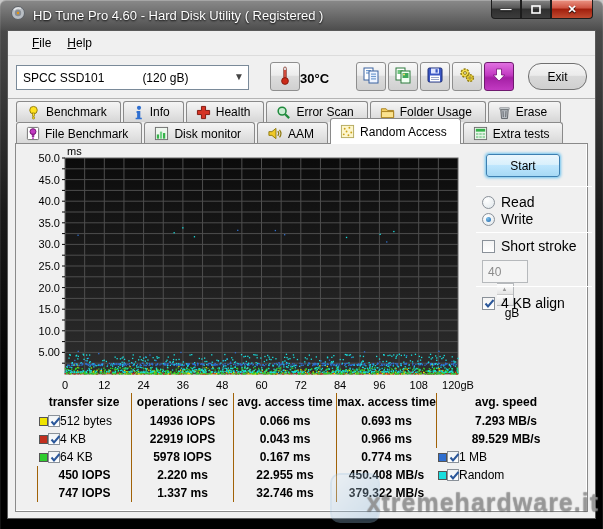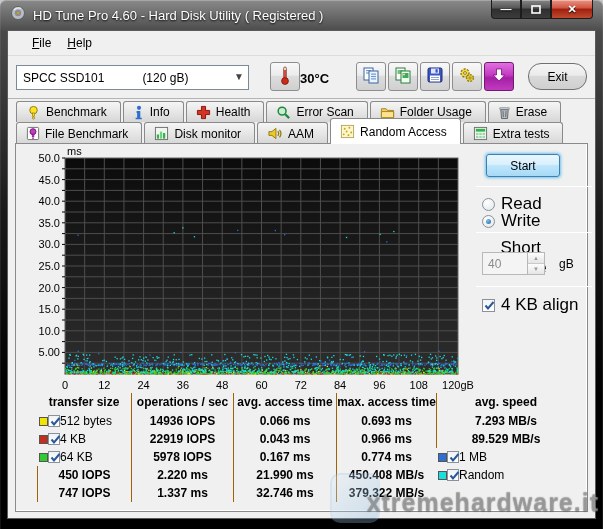--- a/index.html
+++ b/index.html
@@ -42,26 +42,26 @@
   .tab-ic svg { display:block; }
   
   .content { position:absolute; left:7px; right:7px; top:112px; bottom:6px; background:#f0f0f0; border:1px solid #8a8a8a; box-shadow:inset 0 -1px 0 #fff, inset -1px 0 0 #fff; }
   #chart-svg { position:absolute; left:4px; top:2px; }
   #chart-svg text { font-family:"Liberation Sans", sans-serif; font-size:11px; fill:#000; }
   
   .rc-sep { position:absolute; left:460px; width:116px; height:1px; background:#dadada; border-bottom:1px solid #fff; }
   .start-btn { position:absolute; left:470px; top:10px; width:74px; height:23px; border:1px solid #3c7fb1; border-radius:3px;
     background:linear-gradient(180deg,#eaf6fd,#d9f0fc 45%,#bee6fd 50%,#a7d9f5); font-size:12px; display:flex; align-items:center; justify-content:center;
     box-shadow:0 0 3px 1px #6bc2ef; }
-  .radio-row, .check-row { position:absolute; left:466px; display:flex; align-items:center; gap:6px; font-size:17px; }
+  .radio-row, .check-row { position:absolute; left:466px; display:flex; align-items:center; gap:6px; font-size:14px; }
   .radio { width:13px; height:13px; border-radius:50%; border:1px solid #8a9199; background:radial-gradient(circle at 35% 30%, #fff, #dfe6ea); position:relative; }
   .radio.sel::after { content:""; position:absolute; left:3px; top:3px; width:5px; height:5px; border-radius:50%; background:radial-gradient(circle at 35% 30%, #7cc0ea, #1f63a8); }
   .checkbox { width:13px; height:13px; border:1px solid #8a9199; background:linear-gradient(180deg,#f4f4f4,#fff); position:relative; }
   .checkbox svg { position:absolute; left:0; top:-1px; }
-  .spin-wrap { position:absolute; left:466px; top:108px; display:flex; align-items:center; }
+  .spin-wrap { position:absolute; left:466px; top:116px; display:flex; align-items:center;flex-direction:column; }
   .spin-box { width:46px; height:23px; border:1px solid #b6b9bc; background:#f4f4f4; color:#8b8b8b; font-size:12px; display:flex; align-items:center; padding-left:5px; }
   .spin-btns { width:17px; height:23px; border:1px solid #b6b9bc; border-left:none; display:flex; flex-direction:column; }
   .spin-btns span { flex:1; display:flex; align-items:center; justify-content:center; font-size:6px; color:#9a9a9a; background:linear-gradient(180deg,#fdfdfd,#e5e5e5); }
   .spin-btns span + span { border-top:1px solid #c9c9c9; }
   .spin-unit { margin-left:14px; font-size:12px; }
   
   .rtable { position:absolute; left:21px; top:249px; width:538px; display:grid; grid-template-columns:94px 102px 103px 100px 139px; font-size:12px; }
   .rt-h { font-weight:bold; text-align:center; padding:2px 0 3px; }
   .rt-c { text-align:center; height:18px; line-height:18px; font-weight:bold; }
   .rt-first { display:flex; align-items:center; padding-left:2px; font-weight:normal; }
@@ -2770,21 +2770,21 @@
             <span class="swatch" style="background: rgb(47, 111, 208);"></span>
             <span class="cb-s">
               <svg width="13" height="13" viewBox="0 0 13 13">
                 <path d="M2.5 6.5 L5 9.5 L10.5 3" stroke="#2b579a" stroke-width="2" fill="none"></path>
               </svg>
             </span>
             <span class="lbl">1 MB</span>
           </div>
           <div class="rt-c vline">450 IOPS</div>
           <div class="rt-c vline">2.220 ms</div>
-          <div class="rt-c vline">21.990 ms</div>
+          <div class="rt-c vline">22.955 ms</div>
           <div class="rt-c vline">450.408 MB/s</div>
           <div class="rt-c rt-first">
             <span class="swatch" style="background: rgb(25, 222, 222);"></span>
             <span class="cb-s">
               <svg width="13" height="13" viewBox="0 0 13 13">
                 <path d="M2.5 6.5 L5 9.5 L10.5 3" stroke="#2b579a" stroke-width="2" fill="none"></path>
               </svg>
             </span>
             <span class="lbl">Random</span>
           </div>

